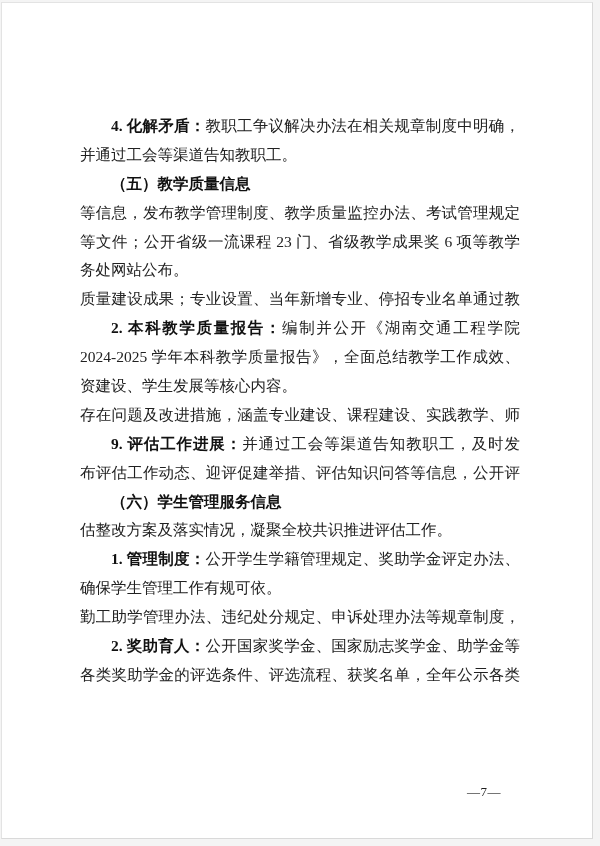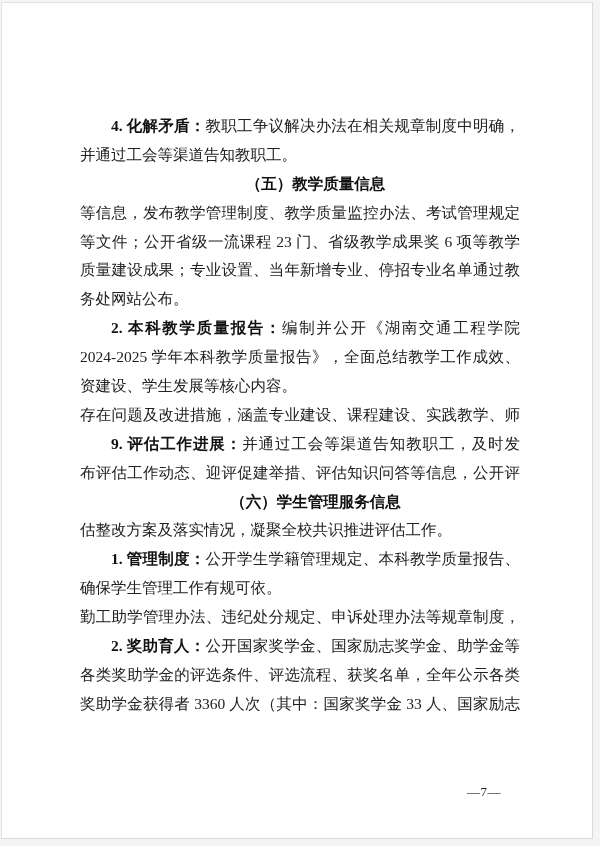--- a/index.html
+++ b/index.html
@@ -45,21 +45,20 @@
     white-space: normal;
     overflow: hidden;
   }
   .line.justify {
     text-align: justify;
     text-align-last: justify;
     text-justify: inter-ideograph;
   }
   .line.indent {
     padding-left: 31px;
-    text-align: center;
   }
   .bold {
     font-weight: 700;
     color: #111111;
   }
   .page-number {
     position: absolute;
     top: 781px;
     right: 91px;
     font-size: 13px;
@@ -71,32 +70,31 @@
 <body>
 
 <div class="canvas">
   <div class="sheet">
     <div class="content" id="content">
         <div class="line indent justify"><span class="bold">4. 化解矛盾：</span><span>教职工争议解决办法在相关规章制度中明确，</span></div>
         <div class="line"><span>并通过工会等渠道告知教职工。</span></div>
         <div class="line indent"><span class="bold">（五）教学质量信息</span></div>
         <div class="line justify"><span>等信息，发布教学管理制度、教学质量监控办法、考试管理规定</span></div>
         <div class="line justify"><span>等文件；公开省级一流课程 23 门、省级教学成果奖 6 项等教学</span></div>
+        <div class="line"><span>务处网站公布。</span></div>
         <div class="line justify"><span>质量建设成果；专业设置、当年新增专业、停招专业名单通过教</span></div>
-        <div class="line"><span>务处网站公布。</span></div>
         <div class="line indent justify"><span class="bold">2. 本科教学质量报告：</span><span>编制并公开《湖南交通工程学院</span></div>
         <div class="line justify"><span>2024-2025 学年本科教学质量报告》，全面总结教学工作成效、</span></div>
         <div class="line"><span>资建设、学生发展等核心内容。</span></div>
         <div class="line justify"><span>存在问题及改进措施，涵盖专业建设、课程建设、实践教学、师</span></div>
         <div class="line indent justify"><span class="bold">9. 评估工作进展：</span><span>并通过工会等渠道告知教职工，及时发</span></div>
         <div class="line justify"><span>布评估工作动态、迎评促建举措、评估知识问答等信息，公开评</span></div>
         <div class="line indent"><span class="bold">（六）学生管理服务信息</span></div>
         <div class="line"><span>估整改方案及落实情况，凝聚全校共识推进评估工作。</span></div>
-        <div class="line indent justify"><span class="bold">1. 管理制度：</span><span>公开学生学籍管理规定、本科教学质量报告、</span></div>
+        <div class="line indent justify"><span class="bold">1. 管理制度：</span><span>公开学生学籍管理规定、奖助学金评定办法、</span></div>
         <div class="line"><span>确保学生管理工作有规可依。</span></div>
         <div class="line justify"><span>勤工助学管理办法、违纪处分规定、申诉处理办法等规章制度，</span></div>
         <div class="line indent justify"><span class="bold">2. 奖助育人：</span><span>公开国家奖学金、国家励志奖学金、助学金等</span></div>
         <div class="line justify"><span>各类奖助学金的评选条件、评选流程、获奖名单，全年公示各类</span></div>
-        <div class="line justify"><span>奖助学金获得者 3360 人次（其中：国家奖学金 33 人、国家励志</span></div>
       </div>
     <div class="page-number">—7—</div>
   </div>
 </div>
 
 </body></html>

